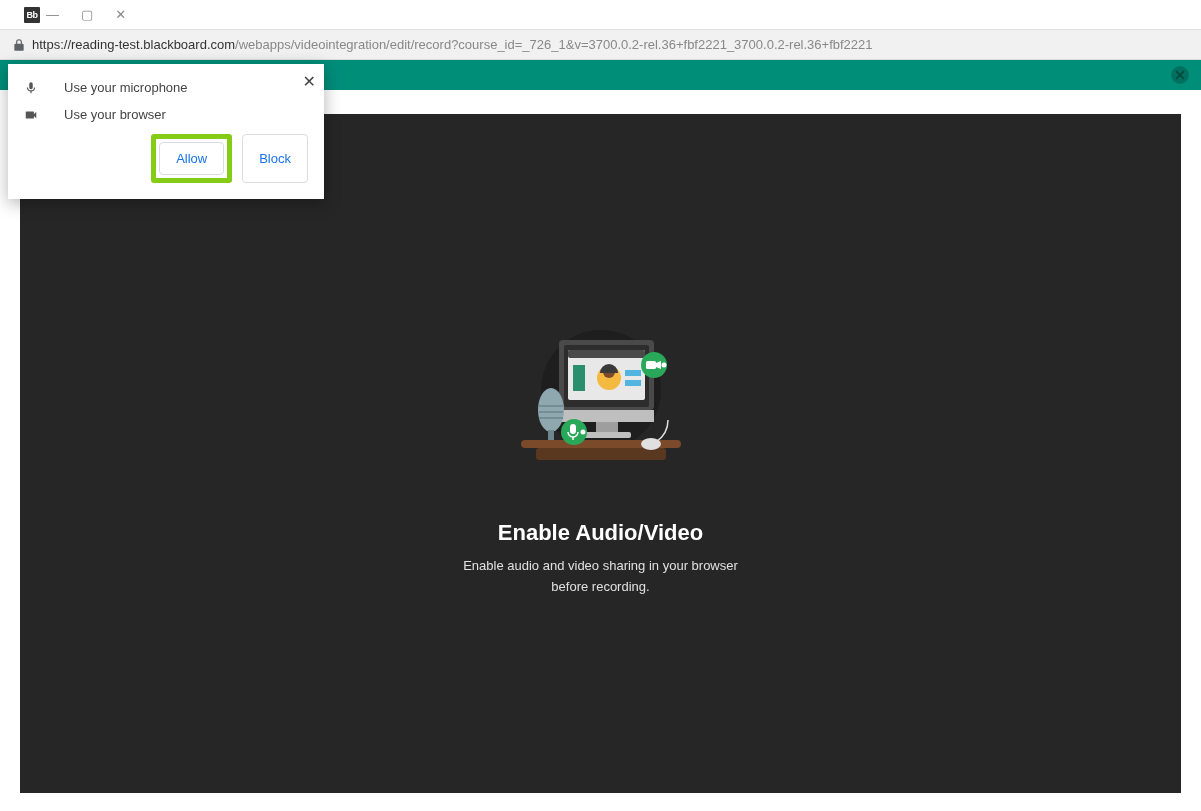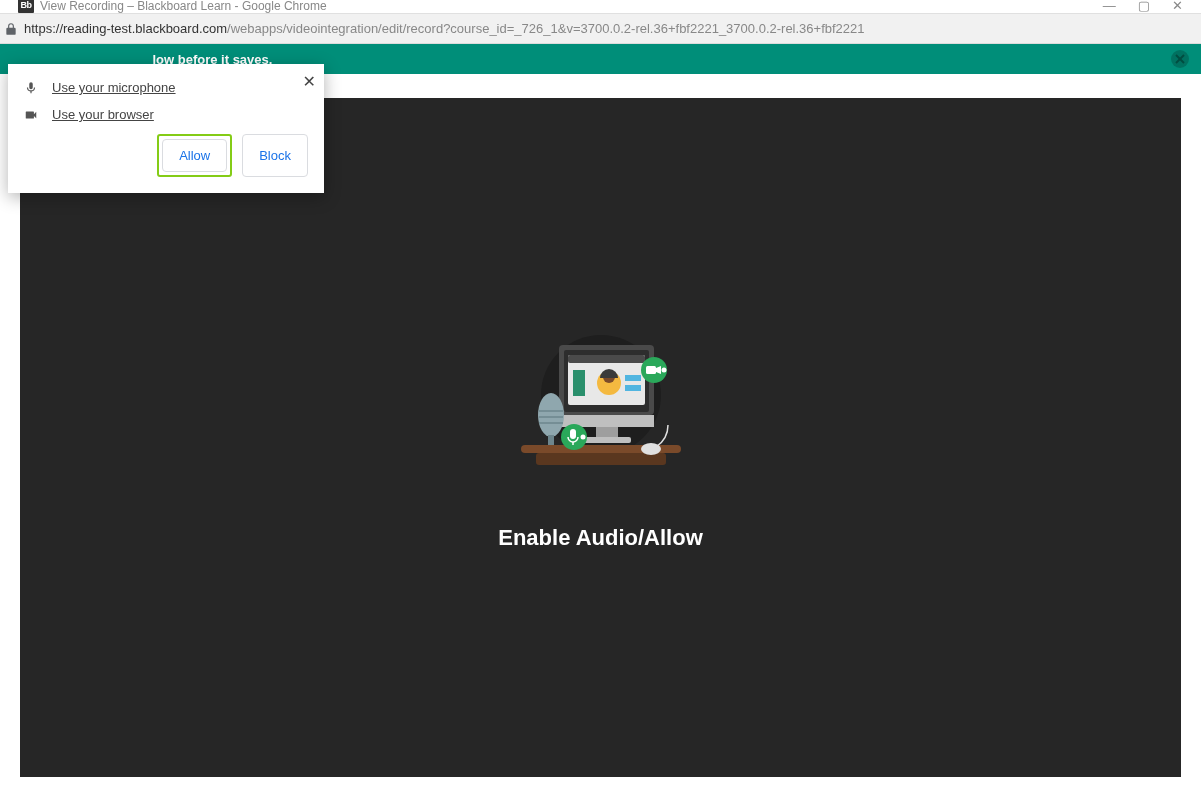--- a/index.html
+++ b/index.html
@@ -1,26 +1,26 @@
 <!DOCTYPE html>
 <html><head>
   <meta charset="utf-8">
   <style>
     * { margin: 0; padding: 0; box-sizing: border-box; }
     body { font-family: "Segoe UI", Arial, sans-serif; font-size: 13px; background: #fff; width: 1201px; height: 811px; overflow: hidden; position: relative; }
 
     
-    .titlebar { height: 14px; background: #fff; border-bottom: 1px solid #e0e0e0; display: flex; align-items: flex-end; padding: 0 18px; }
+    .titlebar { height: 30px; background: #fff; border-bottom: 1px solid #e0e0e0; display: flex; align-items: center; padding: 0 24px; }
     .titlebar .favicon { width: 16px; height: 16px; background: #333; color: #fff; font-size: 9px; font-weight: bold; display: flex; align-items: center; justify-content: center; margin-right: 6px; border-radius: 1px; letter-spacing: -0.5px;}
     .titlebar .title { color: #888; font-size: 12px; flex: 1; }
     .titlebar .winbtns { display: flex; gap: 22px; color: #888; }
     .titlebar .winbtns span { cursor: default; }
 
     
-    .addrbar { height: 30px; background: #f1f1f1; display: flex; align-items: center; padding: 0 4px; border-bottom: 1px solid #dcdcdc; }
+    .addrbar { height: 30px; background: #f1f1f1; display: flex; align-items: center; padding: 0 12px; border-bottom: 1px solid #dcdcdc; }
     .addrbar .lock { width: 20px; text-align: center; color: #5f6368; }
     .addrbar .url { color: #888; font-size: 13px; white-space: nowrap; overflow: hidden; }
     .addrbar .url .dark { color: #333; }
 
     
     .page { position: relative; height: calc(811px - 60px); background: #fff; }
     .banner { height: 30px; background: #008e79; color: #fff; display: flex; align-items: center; padding: 0 14px; font-weight: 600; font-size: 13px; position: relative; }
     .banner .closex { position: absolute; right: 12px; top: 6px; width: 18px; height: 18px; border-radius: 9px; background: rgba(0,0,0,0.2); color: #008e79; display: flex; align-items: center; justify-content: center; font-size: 12px; }
     .whitegap { height: 24px; background: #fff; }
 
@@ -29,36 +29,35 @@
     .center h2 { font-size: 22px; font-weight: 700; margin-top: 30px; margin-bottom: 10px; }
     .center p { color: #e0e0e0; font-size: 13px; line-height: 1.6; }
 
     
     .illus { position: relative; width: 200px; height: 180px; margin: 0 auto; }
 
     
     .popover { position: absolute; left: 8px; top: 64px; width: 316px; background: #fff; box-shadow: 0 4px 16px rgba(0,0,0,.3); padding: 16px; z-index: 1000; font-size: 13px; }
     .popover .pclose { position: absolute; right: 8px; top: 8px; color: #444; cursor: pointer; font-size: 16px;}
     .popover .ptitle { margin-bottom: 14px; color: #222; font-size: 13px;}
-    .popover .prow { display: flex; align-items: center; gap: 12px; margin-bottom: 12px; color: #444; text-decoration: underline; }
+    .popover .prow { display: flex; align-items: center; gap: 24px; margin-bottom: 12px; color: #444; }
     .popover .prow .picon { width: 16px; text-align: center; color: #555;}
     .popover .pbtns { display: flex; justify-content: flex-end; gap: 10px; margin-top: 10px; }
     .popover button { background: #fff; border: 1px solid #dadce0; color: #1a73e8; padding: 8px 16px; font-size: 13px; border-radius: 4px; cursor: pointer; }
-    .highlightbox { border: 2px solid #84cc16; padding: 3px; border-radius: 3px; }
+    .highlightbox { border: 5px solid #84cc16; padding: 3px; border-radius: 3px; }
     .highlightbox button { margin: 0; }
 
     
     svg { display: block; }
   </style>
 </head>
 <body>
 
 <div class="titlebar">
   <div class="favicon">Bb</div>
-  <div class="title">View Recording – Blackboard Learn - Google Chrome</div>
   <div class="winbtns">
     <span>—</span>
     <span>▢</span>
     <span>✕</span>
   </div>
 </div>
 
 <div class="addrbar">
   <div class="lock">
     <svg width="14" height="14" viewBox="0 0 24 24" fill="#5f6368">
@@ -122,21 +121,25 @@
           <path d="M155 53 l5 -2 v8 l-5 -2 z" fill="#fff"></path>
           <circle cx="163" cy="55" r="2.5" fill="#fff"></circle>
 
           <circle cx="73" cy="122" r="13" fill="#2aa85a"></circle>
           <rect x="69" y="114" width="6" height="10" rx="3" fill="#fff"></rect>
           <path d="M67 122 a5 5 0 0 0 10 0" stroke="#fff" stroke-width="1.5" fill="none"></path>
           <line x1="72" y1="127" x2="72" y2="130" stroke="#fff" stroke-width="1.5"></line>
           <circle cx="82" cy="122" r="2.5" fill="#fff"></circle>
         </svg>
       </div>
-      <h2>Enable Audio/Allow</h2>
+      <h2>Enable Audio/Video</h2>
+      <p>
+        <span>Enable audio and video sharing in your browser</span><br>
+        <span>before recording.</span>
+      </p>
     </div>
   </div>
 </div>
 
 <div class="popover">
   <div class="pclose">✕</div>
   <div class="prow">
     <span class="picon">
       <svg width="14" height="14" viewBox="0 0 24 24" fill="#555">
           <path d="M12 14a3 3 0 003-3V5a3 3 0 00-6 0v6a3 3 0 003 3zm5-3a5 5 0 01-10 0H5a7 7 0 006 6.9V21h2v-3.1A7 7 0 0019 11h-2z"></path>

